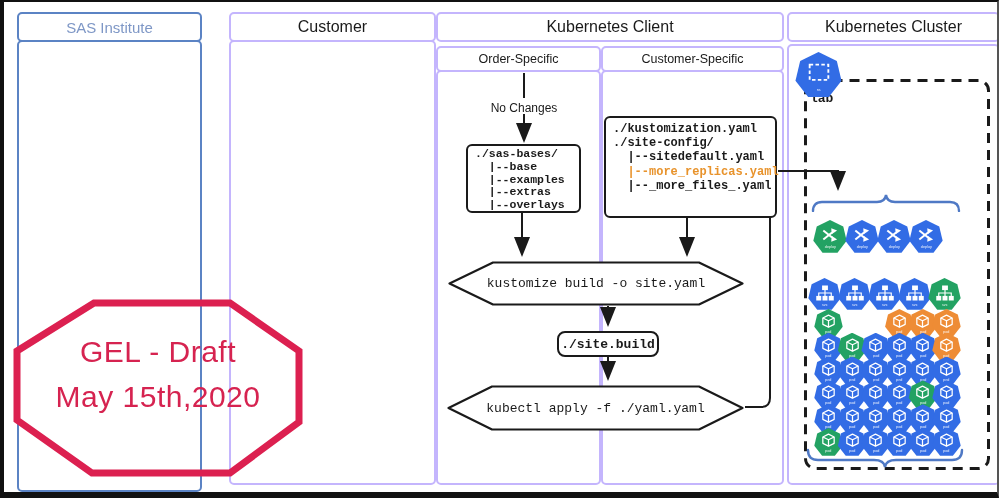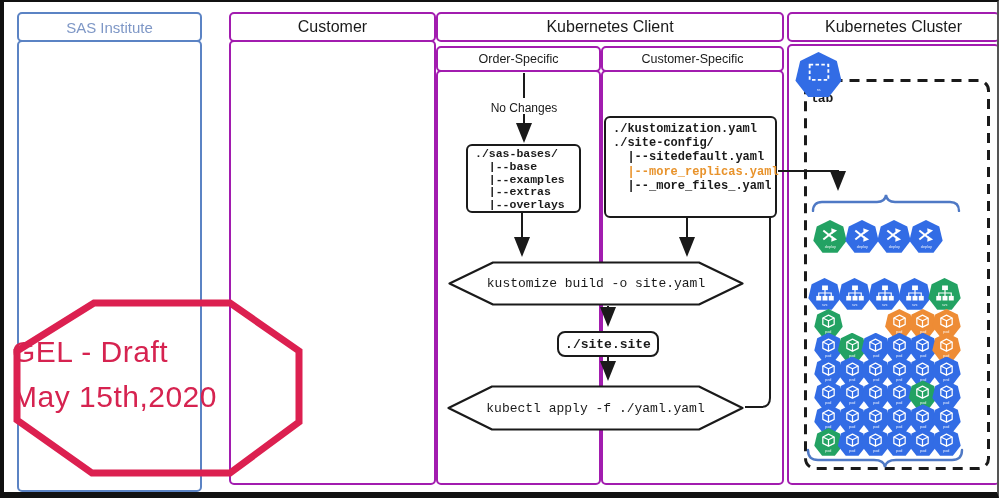--- a/index.html
+++ b/index.html
@@ -4,21 +4,21 @@
 <style>
   html,body{margin:0;padding:0;background:#c9c9c9;}
   #stage{
     position:relative;width:999px;height:498px;background:#ffffff;
     border-left:4px solid #111;border-top:2px solid #111;border-right:2px solid #555;border-bottom:6px solid #111;
     box-sizing:border-box;overflow:hidden;
     font-family:"Liberation Sans",sans-serif;color:#1a1a1a;
   }
   .lane{position:absolute;box-sizing:border-box;border-radius:5px;background:transparent;}
   .lane.blue{border:2px solid #5b83c4;}
-  .lane.orange{border:2px solid #a21caf;}
+  .lane.orange{border:2px solid #c4b5fd;}
   .lane-title{display:flex;align-items:center;justify-content:center;width:100%;height:100%;font-size:16px;}
   .lane-title.sub{font-size:12.5px;}
   .lane-title.sas{color:#7e97c6;font-size:15px;}
   .codebox{
     position:absolute;box-sizing:border-box;background:#fff;border:2px solid #1a1a1a;border-radius:6px;
     font-family:"Liberation Mono",monospace;font-weight:700;white-space:pre;z-index:3;
   }
   .codeline{white-space:pre;}
   .hexwrap{position:absolute;z-index:3;}
   .hexwrap .hextext{
@@ -27,21 +27,21 @@
   }
   .plainlabel{position:absolute;font-size:12px;text-align:center;z-index:3;}
   .mono{font-family:"Liberation Mono",monospace;font-weight:700;}
   .k8icon{position:absolute;z-index:3;
     clip-path:polygon(50% 0%,89% 19%,99% 61%,72% 96%,28% 96%,1% 61%,11% 19%);
     display:flex;flex-direction:column;align-items:center;justify-content:center;}
   .k8icon svg{display:block;}
   .k8icon .ilabel{font-size:5px;line-height:5px;color:rgba(255,255,255,.9);
     font-family:"Liberation Sans",sans-serif;margin-top:-1px;transform:scale(.75);}
   .stamp{position:absolute;left:8px;top:296px;width:292px;height:180px;z-index:6;}
-  .stamp .stxt{position:absolute;width:100%;color:#d62350;font-size:30px;
+  .stamp .stxt{position:absolute;width:100%;text-align:center;color:#d62350;font-size:30px;
     font-family:"Liberation Sans",sans-serif;letter-spacing:0.5px;}
   svg.layer{position:absolute;left:0;top:0;z-index:2;pointer-events:none;}
 </style>
 </head>
 <body>
 
 <div id="stage">
 
   <div class="lane blue" style="left:13px;top:10px;width:185px;height:30px;">
     <div class="lane-title sas">SAS Institute</div>
@@ -99,21 +99,21 @@
   <div class="codebox" id="site-config-box" style="left:600px;top:114px;width:173px;height:102px;padding:4px 0 0 7px;font-size:12px;line-height:14.2px;"><div class="codeline" style="color: rgb(26, 26, 26);">./kustomization.yaml</div><div class="codeline" style="color: rgb(26, 26, 26);">./site-config/</div><div class="codeline" style="color: rgb(26, 26, 26);">  |--sitedefault.yaml</div><div class="codeline" style="color: rgb(232, 147, 44);">  |--more_replicas.yaml</div><div class="codeline" style="color: rgb(26, 26, 26);">  |--_more_files_.yaml</div></div>
 
   <div class="hexwrap" style="left:444px;top:259px;width:296px;height:45px;">
     <svg width="296" height="45">
         <polygon points="45,1.5 251,1.5 294.5,22.5 251,43.5 45,43.5 1.5,22.5" fill="#fff" stroke="#1a1a1a" stroke-width="2.2" stroke-linejoin="round"></polygon>
       </svg>
     <div class="hextext">kustomize build -o site.yaml</div>
   </div>
 
   <div class="codebox" style="left:553px;top:329px;width:102px;height:26px;border-radius:8px;display:flex;align-items:center;justify-content:center;font-size:13px;">
-    <span>./site.site</span>
+    <span>./site.build</span>
   </div>
 
   <div class="hexwrap" style="left:443px;top:383px;width:297px;height:46px;">
     <svg width="297" height="46">
         <polygon points="45,1.5 252,1.5 295.5,23 252,44.5 45,44.5 1.5,23" fill="#fff" stroke="#1a1a1a" stroke-width="2.2" stroke-linejoin="round"></polygon>
       </svg>
     <div class="hextext">kubectl apply -f ./yaml.yaml</div>
   </div>
 
   <div class="plainlabel mono" style="left:806px;top:89px;width:50px;text-align:left;font-size:13px;">lab</div>

